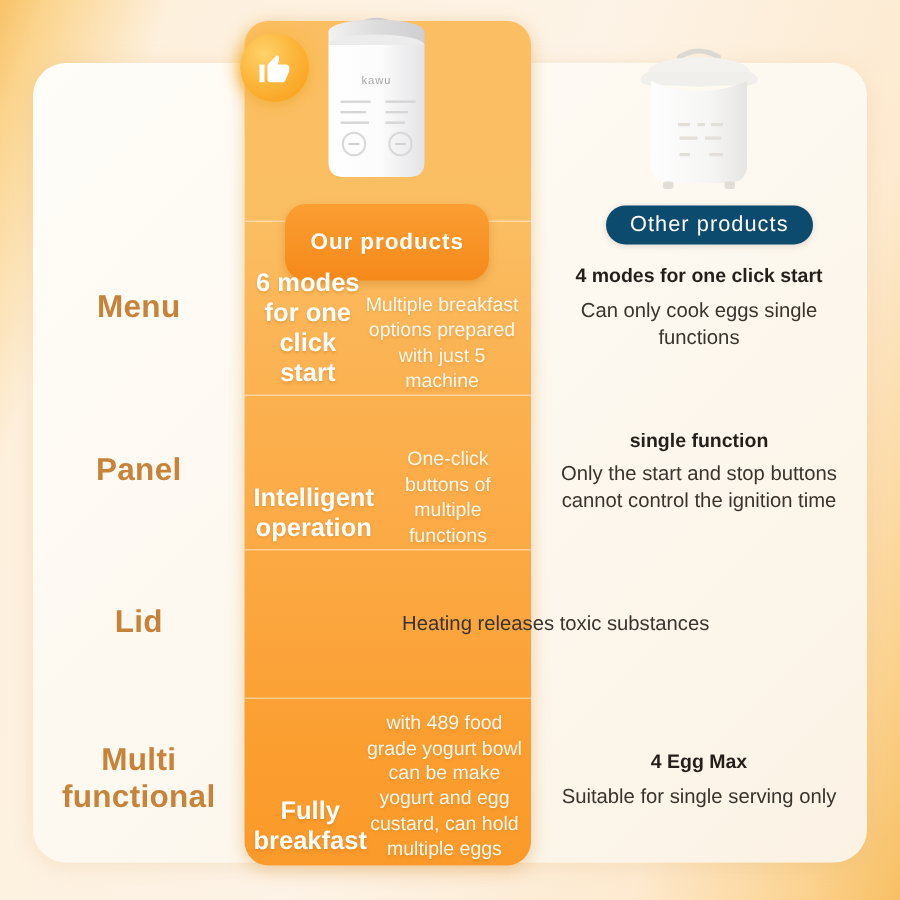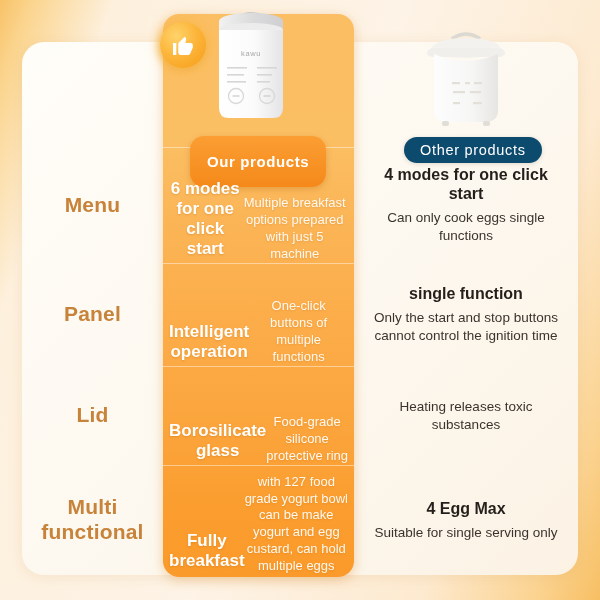--- a/index.html
+++ b/index.html
@@ -79,21 +79,21 @@
   .ttl-ours {
     font-size: 17px; font-weight: bold; line-height: 1.18;
     text-shadow: 0 1px 2px rgba(190,110,20,0.35);
     margin-bottom: 4px;
   }
   .sub-ours {
     font-size: 13px; line-height: 1.3; color: #fff8ee;
     text-shadow: 0 1px 2px rgba(190,110,20,0.28);
   }
   .ttl-other {
-    font-size: 16px; font-weight: bold; line-height: 1.2;
+    font-size: 13px; font-weight: bold; line-height: 1.2;
     color: #241f1b; margin-bottom: 6px;
   }
   .sub-other {
     font-size: 13.5px; line-height: 1.32; color: #3a342e;
   }
 
   
   .badge-ours {
     position: absolute; left: 190px; top: 136px;
     padding: 17px 17px; border-radius: 14px;
@@ -230,34 +230,30 @@
       <div class="sub-ours">One-click buttons of multiple functions</div>
     </div>
     <div class="cell-other">
       <div class="ttl-other">single function</div>
       <div class="sub-other">Only the start and stop buttons cannot control the ignition time</div>
     </div>
   </div>
 
   <div class="row r3">
     <div class="cell-label">Lid</div>
-    <div class="cell-ours">
-      <div class="ttl-ours">Borosilicate glass</div>
-      <div class="sub-ours">Food-grade silicone protective ring</div>
-    </div>
     <div class="cell-other">
       <div class="sub-other">Heating releases toxic substances</div>
     </div>
   </div>
 
   <div class="row r4">
     <div class="cell-label">Multi functional</div>
     <div class="cell-ours">
       <div class="ttl-ours">Fully breakfast</div>
-      <div class="sub-ours">with 127 food grade yogurt bowl can be make yogurt and egg custard, can hold multiple eggs</div>
+      <div class="sub-ours">with 489 food grade yogurt bowl can be make yogurt and egg custard, can hold multiple eggs</div>
     </div>
     <div class="cell-other">
       <div class="ttl-other">4 Egg Max</div>
       <div class="sub-other">Suitable for single serving only</div>
     </div>
   </div>
 
 </div>
 
 </body></html>

